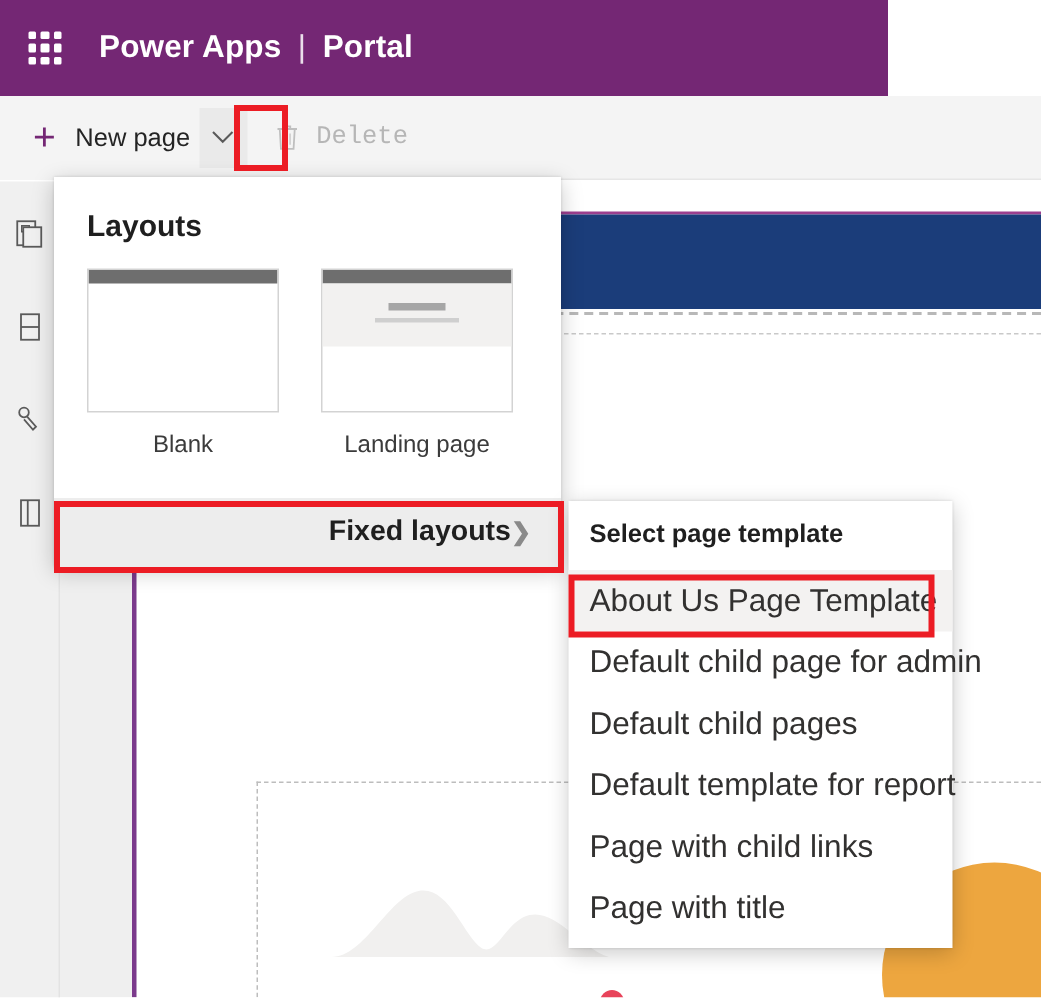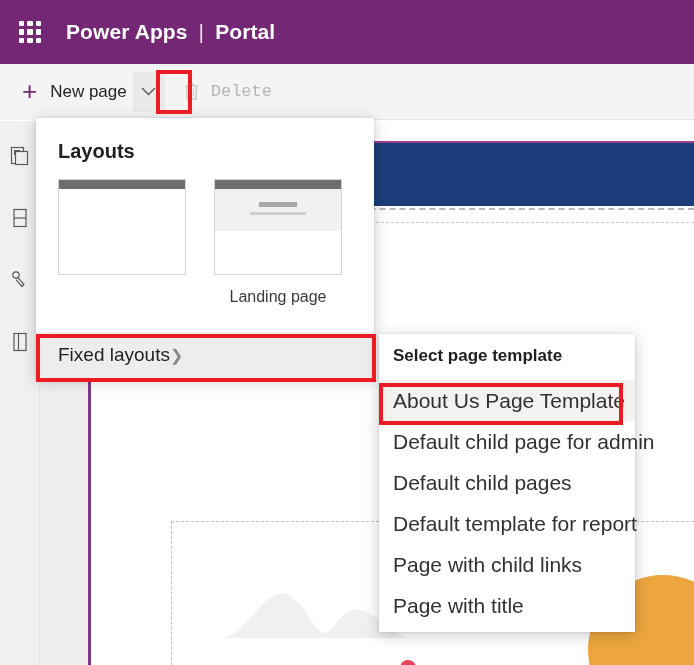--- a/index.html
+++ b/index.html
@@ -6,21 +6,21 @@
   html, body {
     width: 694px; height: 665px;
     font-family: "Liberation Sans", sans-serif;
     overflow: hidden;
     background: #ffffff;
   }
   #root { position: relative; width: 694px; height: 665px; overflow: hidden; }
 
   
   .appbar {
-    position: absolute; left: 0; top: 0; width: 694px; height: 64px;
+    position: absolute; left: 0; top: 0; width: 592px; height: 64px;
     background: #742774;
     display: flex; align-items: center;
   }
   .waffle {
     width: 32px; height: 32px; margin-left: 14px; margin-right: 12px;
     display: grid; grid-template-columns: repeat(3, 1fr); grid-template-rows: repeat(3, 1fr);
     gap: 3px; padding: 5px; cursor: pointer;
   }
   .waffle i { display: block; background: #ffffff; border-radius: 1px; }
   .brand {
@@ -143,23 +143,23 @@
     width: 38px; height: 5px; background: #a6a6a6;
   }
   .thumb .hero .l2 {
     position: absolute; left: 50%; transform: translateX(-50%); top: 23px;
     width: 56px; height: 3px; background: #cfcfcf;
   }
   .thumb-label {
     text-align: center; font-size: 16px; color: #3b3b3b; padding-top: 13px;
   }
   .fixed-row {
-    display: flex; align-items: center; justify-content: flex-start;
+    display: flex; align-items: center; justify-content: flex-end;
     height: 46px; margin-top: 18px; padding: 0 20px 0 22px;
-    background: #ededed; font-size: 19px; font-weight: 400; color: #1f1f1f;
+    background: #ededed; font-size: 19px; font-weight: 700; color: #1f1f1f;
     cursor: pointer;
   }
   .fixed-row .chev { color: #8a8a8a; font-size: 16px; }
   .hl-fixed {
     position: absolute; left: 36px; top: 334px; width: 340px; height: 48px;
     border: 4px solid #ec1c24; pointer-events: none; z-index: 55;
   }
 
   
   .submenu {
@@ -281,20 +281,21 @@
     </div>
   </div>
 
   <div class="flyout">
     <div class="flyout-title">Layouts</div>
     <div class="thumb-row">
       <div class="thumb-col">
         <div class="thumb">
           <div class="bar"></div>
         </div>
+        <div class="thumb-label">Blank</div>
       </div>
       <div class="thumb-col">
         <div class="thumb">
           <div class="bar"></div>
           <div class="hero">
             <div class="l1"></div>
             <div class="l2"></div>
           </div>
         </div>
         <div class="thumb-label">Landing page</div>

